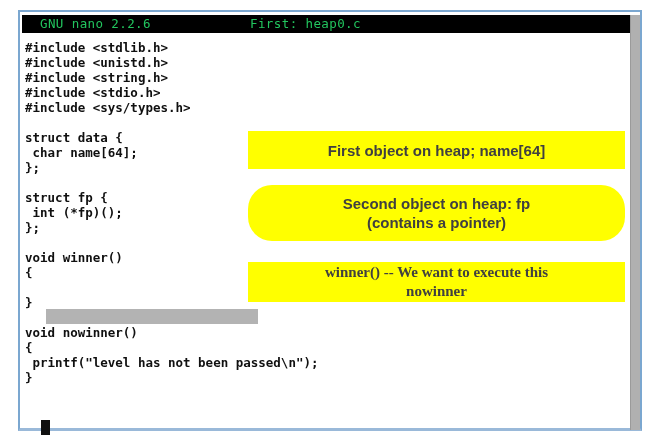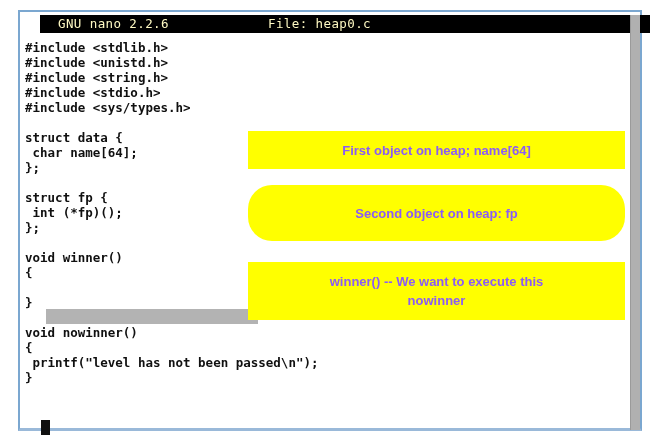--- a/index.html
+++ b/index.html
@@ -27,26 +27,26 @@
     border-left: 2px solid #7ba7d0;
     border-top: 2px solid #7ba7d0;
     border-right: 2px solid #7ba7d0;
     border-bottom: 3px solid #9ab9d9;
     box-sizing: border-box;
   }
 
   
   #title-bar {
     position: absolute;
-    left: 20px;
+    left: 2px;
     top: 3px;
     width: 610px;
     height: 18px;
     background: #000000;
-    color: #fef9c3;
+    color: #22c55e;
     font-family: "DejaVu Sans Mono", monospace;
     font-size: 12.5px;
     line-height: 18px;
     white-space: pre;
     overflow: hidden;
   }
   #title-app {
     position: absolute;
     left: 18px;
     top: 0;
@@ -112,24 +112,24 @@
     top: 408px;
     width: 9px;
     height: 15px;
     background: #101010;
   }
 
   
   .annotation {
     position: absolute;
     background: #ffff00;
-    color: #8b5cf6;
+    color: #404040;
     font-family: "Liberation Sans", sans-serif;
     font-weight: bold;
-    font-size: 13px;
+    font-size: 15px;
     line-height: 19px;
     text-align: center;
     display: flex;
     align-items: center;
     justify-content: center;
     box-sizing: border-box;
     padding: 0 6px;
   }
   #annotation-1 {
     left: 248px;
@@ -141,54 +141,56 @@
     left: 248px;
     top: 185px;
     width: 377px;
     height: 56px;
     border-radius: 24px;
   }
   #annotation-3 {
     left: 248px;
     top: 262px;
     width: 377px;
-    height: 58px;
+    height: 40px;
+    font-family: Liberation Serif, serif;
   }
   .annotation span {
     display: block;
   }
 </style>
 </head>
 <body>
 
 <div id="nano-window">
 
   <div id="title-bar">
     <span id="title-app">GNU nano 2.2.6</span>
-    <span id="title-file">File: heap0.c</span>
+    <span id="title-file">First: heap0.c</span>
   </div>
 
   <div id="scroll-strip"></div>
 
   <div id="code-area"><div class="code-line">#include &lt;stdlib.h&gt;</div><div class="code-line">#include &lt;unistd.h&gt;</div><div class="code-line">#include &lt;string.h&gt;</div><div class="code-line">#include &lt;stdio.h&gt;</div><div class="code-line">#include &lt;sys/types.h&gt;</div><div class="code-line blank">&nbsp;</div><div class="code-line">struct data {</div><div class="code-line"> char name[64];</div><div class="code-line">};</div><div class="code-line blank">&nbsp;</div><div class="code-line">struct fp {</div><div class="code-line"> int (*fp)();</div><div class="code-line">};</div><div class="code-line blank">&nbsp;</div><div class="code-line">void winner()</div><div class="code-line">{</div><div class="code-line blank">&nbsp;</div><div class="code-line">}</div><div class="code-line blank">&nbsp;</div><div class="code-line">void nowinner()</div><div class="code-line">{</div><div class="code-line"> printf("level has not been passed\n");</div><div class="code-line">}</div><div class="code-line blank">&nbsp;</div></div>
 
   <div id="redaction-bar"></div>
 
   <div id="block-cursor"></div>
 
 </div>
 
 <div class="annotation" id="annotation-1">
     <div>
       <span>First object on heap; name[64]</span>
     </div>
   </div>
 <div class="annotation" id="annotation-2">
     <div>
       <span>Second object on heap: fp</span>
+      <span>(contains a pointer)</span>
     </div>
   </div>
 <div class="annotation" id="annotation-3">
     <div>
       <span>winner() -- We want to execute this</span>
       <span>nowinner</span>
     </div>
   </div>
 
 </body></html>

